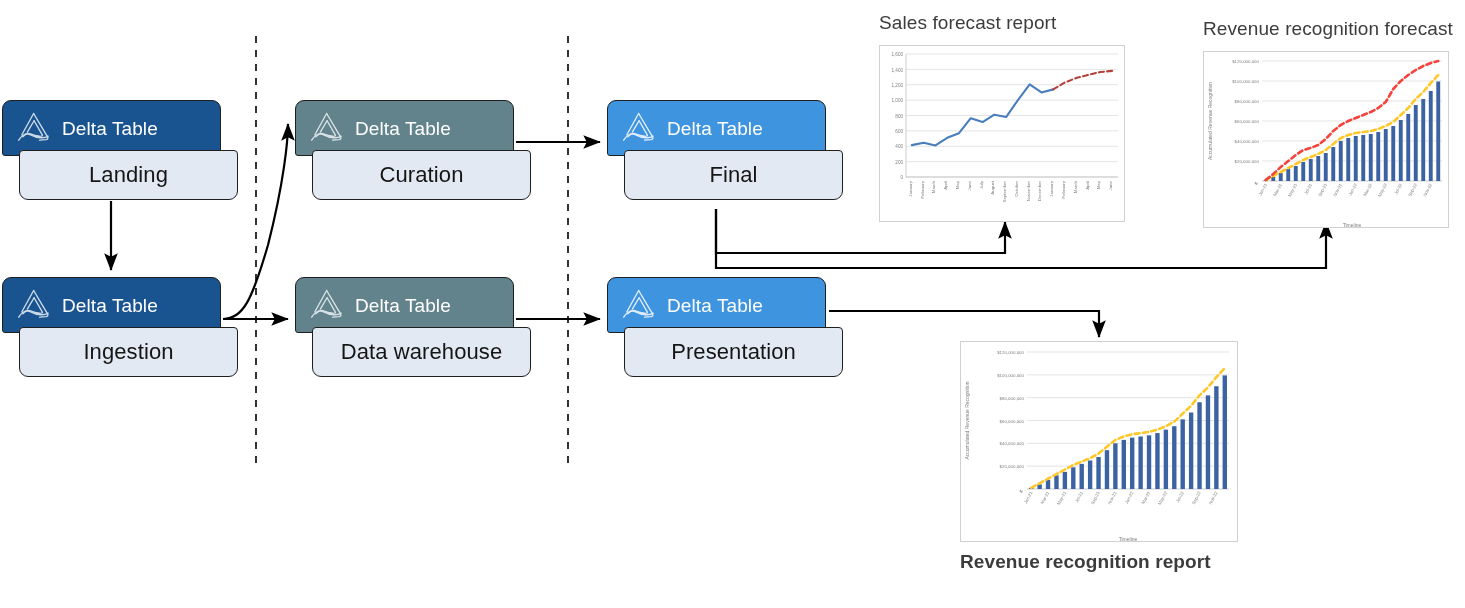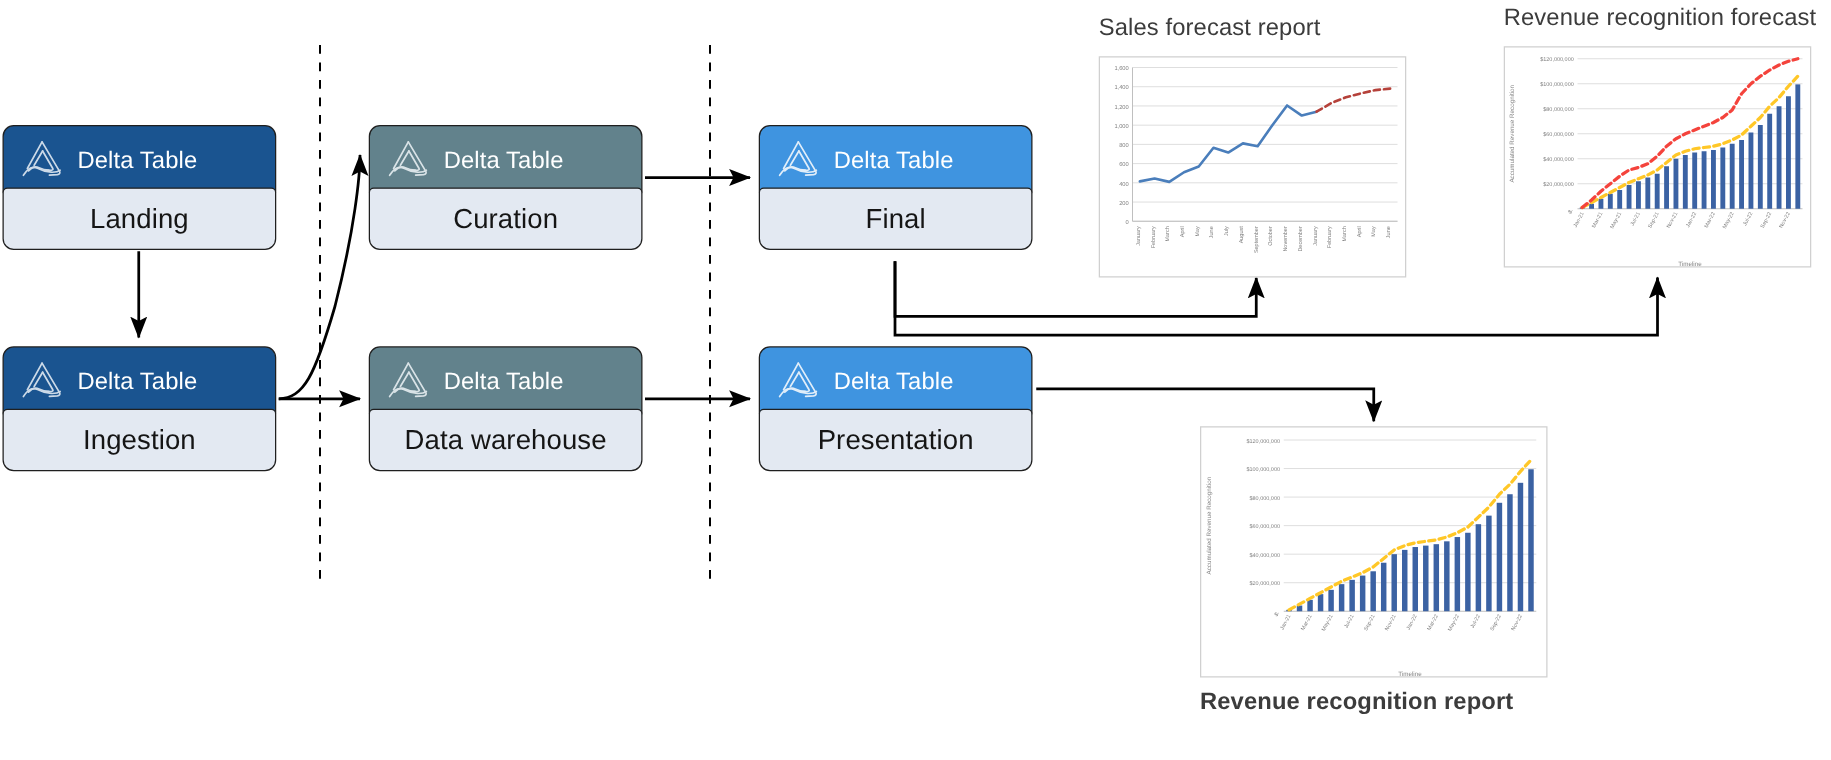--- a/index.html
+++ b/index.html
@@ -14,21 +14,21 @@
   .node{position:absolute;width:219px;height:128px;}
   .node .head{
     position:absolute;left:0;top:0;width:219px;height:56px;
     border-radius:9px 9px 3px 3px;
     border:1.6px solid #1f1f1f;
     box-sizing:border-box;
     display:flex;align-items:center;gap:7px;
     padding-left:12px;
   }
   .node .body{
-    position:absolute;left:0;top:50px;width:219px;height:50px;
+    position:absolute;left:17px;top:50px;width:219px;height:50px;
     background:#e3e9f2;border:1.6px solid #1f1f1f;
     border-radius:4px 4px 9px 9px;box-sizing:border-box;
     display:flex;align-items:center;justify-content:center;
   }
   .node .body span{
     font-size:22px;color:#151515;letter-spacing:.1px;line-height:1;
   }
   .node .head .lbl{
     font-size:19px;color:#ffffff;letter-spacing:.1px;line-height:1;
     position:relative;z-index:2;
@@ -53,21 +53,21 @@
   .chart-frame{
     border:1px solid #d0d0d0;background:#ffffff;box-sizing:border-box;
     position:relative;overflow:hidden;
   }
   .chart-frame svg{display:block;}
 
   
   #card-sales{left:879px;top:12px;width:246px;}
   #card-sales .chart-frame{width:246px;height:177px;margin-top:10px;}
   
-  #card-revfc{left:1203px;top:4px;width:206px;}
+  #card-revfc{left:1203px;top:18px;width:206px;}
   #card-revfc .chart-frame{width:246px;height:177px;margin-top:10px;}
   
   #card-revrep{left:960px;top:341px;width:278px;}
   #card-revrep .chart-frame{width:278px;height:201px;}
   #card-revrep .chart-title{margin-top:9px;font-weight:bold;}
 
   .ax-text{font-family:"Liberation Sans","DejaVu Sans",sans-serif;fill:#808080;}
   .gridline{stroke:#d9d9d9;stroke-width:.7;}
   .axisline{stroke:#bfbfbf;stroke-width:.8;}
 </style>

